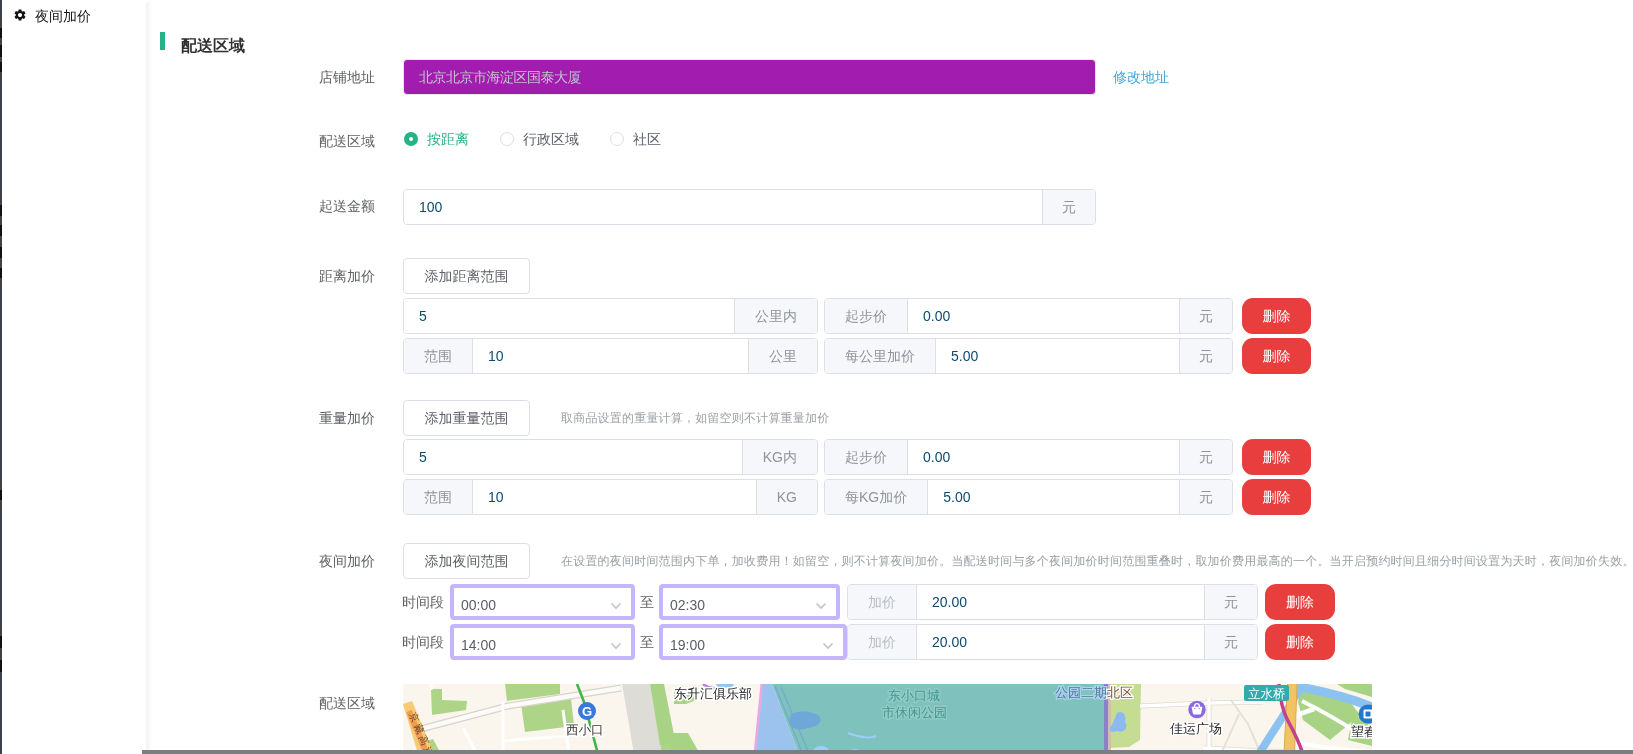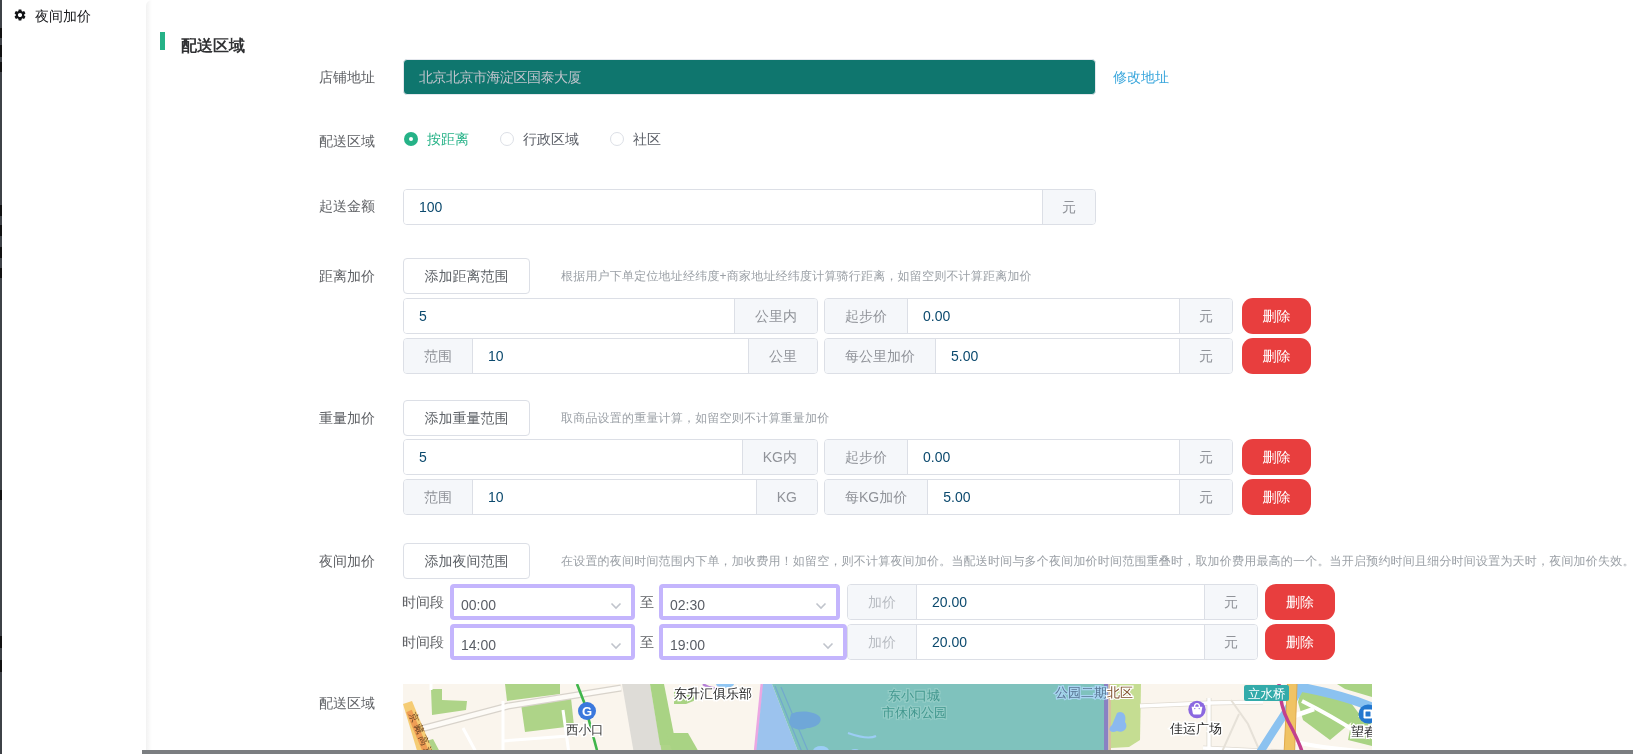--- a/index.html
+++ b/index.html
@@ -46,41 +46,40 @@
     <svg width="14" height="14" viewBox="0 0 24 24">
         <path fill="#121316" d="M19.14 12.94c.04-.3.06-.61.06-.94 0-.32-.02-.64-.07-.94l2.03-1.58c.18-.14.23-.41.12-.61l-1.92-3.32c-.12-.22-.37-.29-.59-.22l-2.39.96c-.5-.38-1.03-.7-1.62-.94L14.4 2.81c-.04-.24-.24-.41-.48-.41h-3.84c-.24 0-.43.17-.47.41L9.25 5.35c-.59.24-1.13.57-1.62.94l-2.39-.96c-.22-.08-.47 0-.59.22L2.74 8.87c-.12.21-.08.47.12.61l2.03 1.58c-.05.3-.09.63-.09.94s.02.64.07.94l-2.03 1.58c-.18.14-.23.41-.12.61l1.92 3.32c.12.22.37.29.59.22l2.39-.96c.5.38 1.03.7 1.62.94l.36 2.54c.05.24.24.41.48.41h3.84c.24 0 .44-.17.47-.41l.36-2.54c.59-.24 1.13-.56 1.62-.94l2.39.96c.22.08.47 0 .59-.22l1.92-3.32c.12-.22.07-.47-.12-.61l-2.01-1.58zM12 15.6c-1.98 0-3.6-1.62-3.6-3.6s1.62-3.6 3.6-3.6 3.6 1.62 3.6 3.6-1.62 3.6-3.6 3.6z"></path>
       </svg>
   </div>
   <div class="abs" style="left:35px;top:8px;font-size:14px;color:#17181b">夜间加价</div>
 
   <div class="abs" style="left:160px;top:32px;width:5px;height:18px;background:#25b287"></div>
   <div class="abs" style="left:181px;top:36px;font-size:16px;font-weight:bold;color:#303133">配送区域</div>
 
   <div class="lbl" style="top:59px">店铺地址</div>
-  <div class="abs" style="left:403px;top:59px;width:693px;height:36px;border:1px solid #e4e7ed;border-radius:4px;background:#0f766e;color:#c0c4cc;font-size:14px;line-height:34px;padding-left:15px;letter-spacing:-0.5px">北京北京市海淀区国泰大厦</div>
+  <div class="abs" style="left:403px;top:59px;width:693px;height:36px;border:1px solid #e4e7ed;border-radius:4px;background:#a21caf;color:#c0c4cc;font-size:14px;line-height:34px;padding-left:15px;letter-spacing:-0.5px">北京北京市海淀区国泰大厦</div>
   <div class="abs" style="left:1113px;top:69px;font-size:14px;color:#39a6dc">修改地址</div>
 
   <div class="lbl" style="top:123px">配送区域</div>
   <div class="rad" style="left:404px;top:132px;background:#25b287"></div>
   <div class="abs" style="left:409px;top:137px;width:4px;height:4px;border-radius:50%;background:#fff"></div>
   <div class="rlb" style="left:427px;top:132px;color:#25b287">按距离</div>
   <div class="rad" style="left:500px;top:132px;background:#fff;border:1px solid #dcdfe6"></div>
   <div class="rlb" style="left:523px;top:132px;color:#5a5e66">行政区域</div>
   <div class="rad" style="left:610px;top:132px;background:#fff;border:1px solid #dcdfe6"></div>
   <div class="rlb" style="left:633px;top:132px;color:#5a5e66">社区</div>
 
   <div class="lbl" style="top:188px">起送金额</div>
   <div class="grp" style="left:403px;top:189px;width:693px">
     <div class="gv">100</div>
     <div class="gf bl yf">元</div>
   </div>
 
   <div class="lbl" style="top:258px">距离加价</div>
   <div class="btn" style="top:258px">添加距离范围</div>
-  <div class="hint" style="top:258px">根据用户下单定位地址经纬度+商家地址经纬度计算骑行距离，如留空则不计算距离加价</div>
   <div class="grp" style="left:403px;top:298px;width:415px">
     <div class="gv">5</div>
     <div class="gf bl">公里内</div>
   </div>
   <div class="grp" style="left:824px;top:298px;width:409px">
     <div class="gf br">起步价</div>
     <div class="gv">0.00</div>
     <div class="gf bl yf">元</div>
   </div>
   <div class="del" style="left:1242px;top:298px">删除</div>

